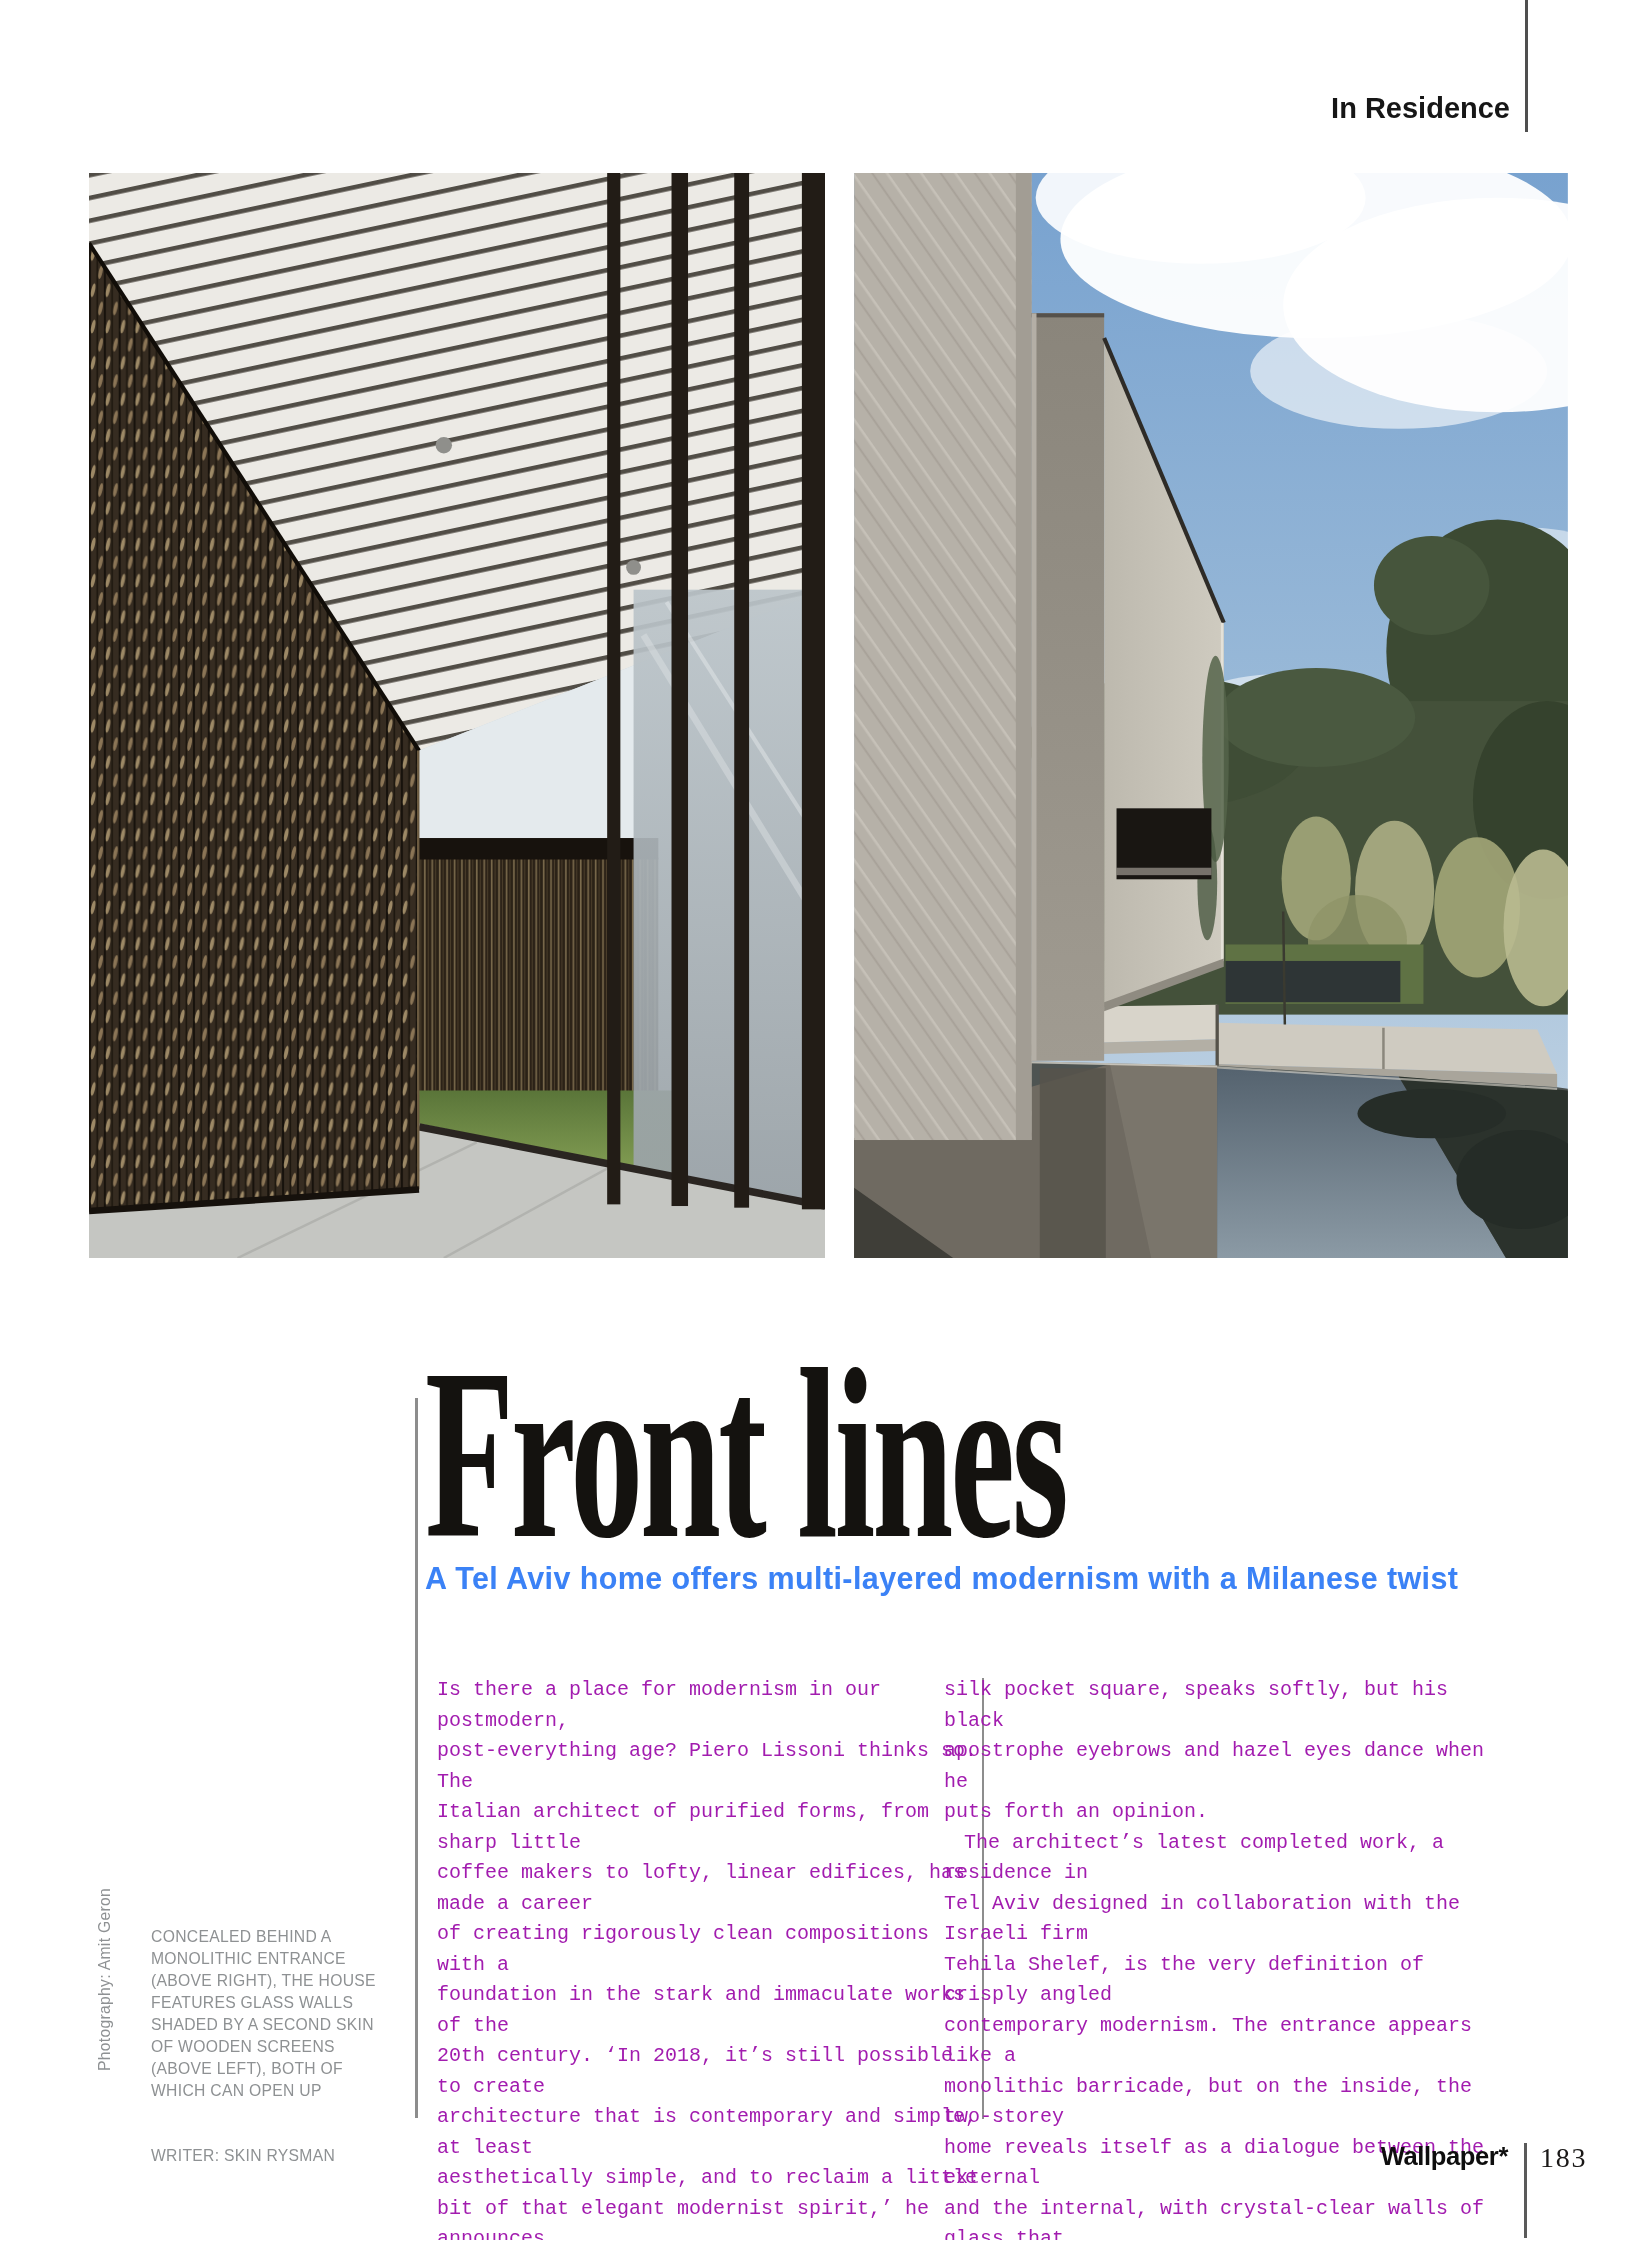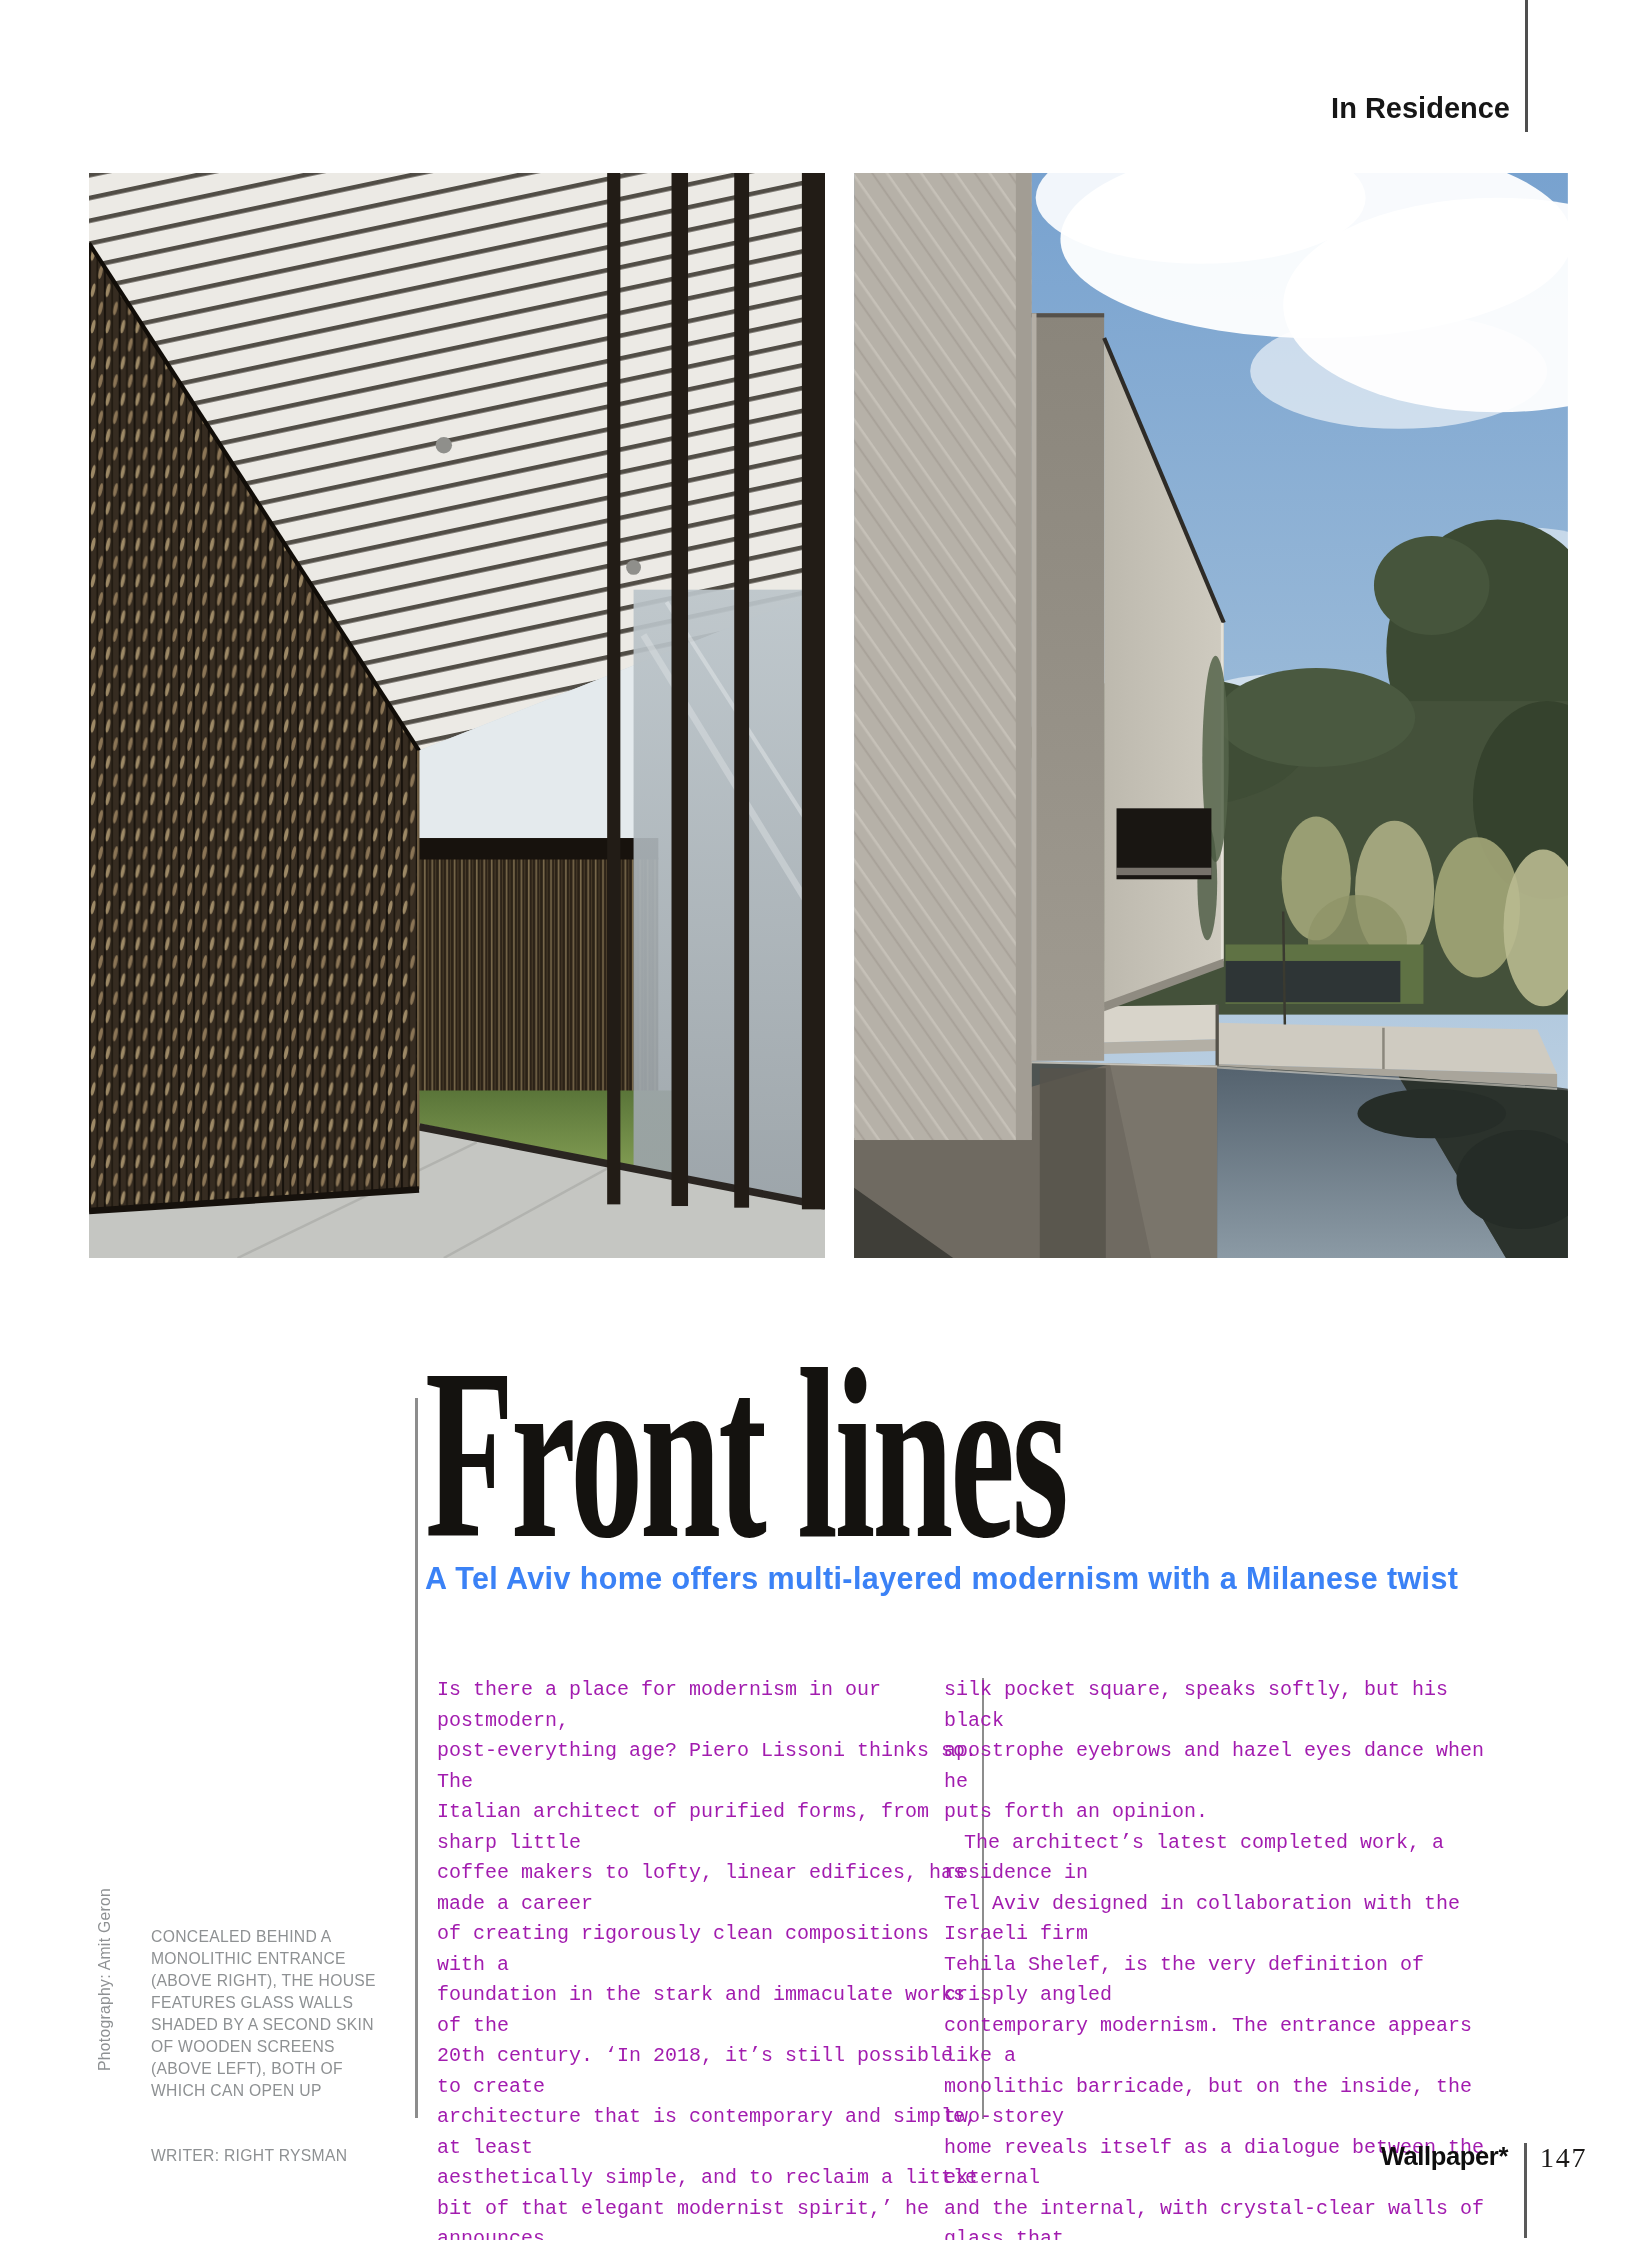--- a/index.html
+++ b/index.html
@@ -269,19 +269,19 @@
   <div class="abs photo-credit">Photography: Amit Geron</div>
   <div class="abs caption">CONCEALED BEHIND A
 MONOLITHIC ENTRANCE
 (ABOVE RIGHT), THE HOUSE
 FEATURES GLASS WALLS
 SHADED BY A SECOND SKIN
 OF WOODEN SCREENS
 (ABOVE LEFT), BOTH OF
 WHICH CAN OPEN UP</div>
 
-  <div class="abs writer">WRITER: RIGHT RYSMAN</div>
+  <div class="abs writer">WRITER: SKIN RYSMAN</div>
   <div class="abs magazine">Wallpaper*</div>
   <div class="abs footer-rule"></div>
-  <div class="abs page-number">147</div>
+  <div class="abs page-number">183</div>
 
 </div>
 
 
 </body></html>

